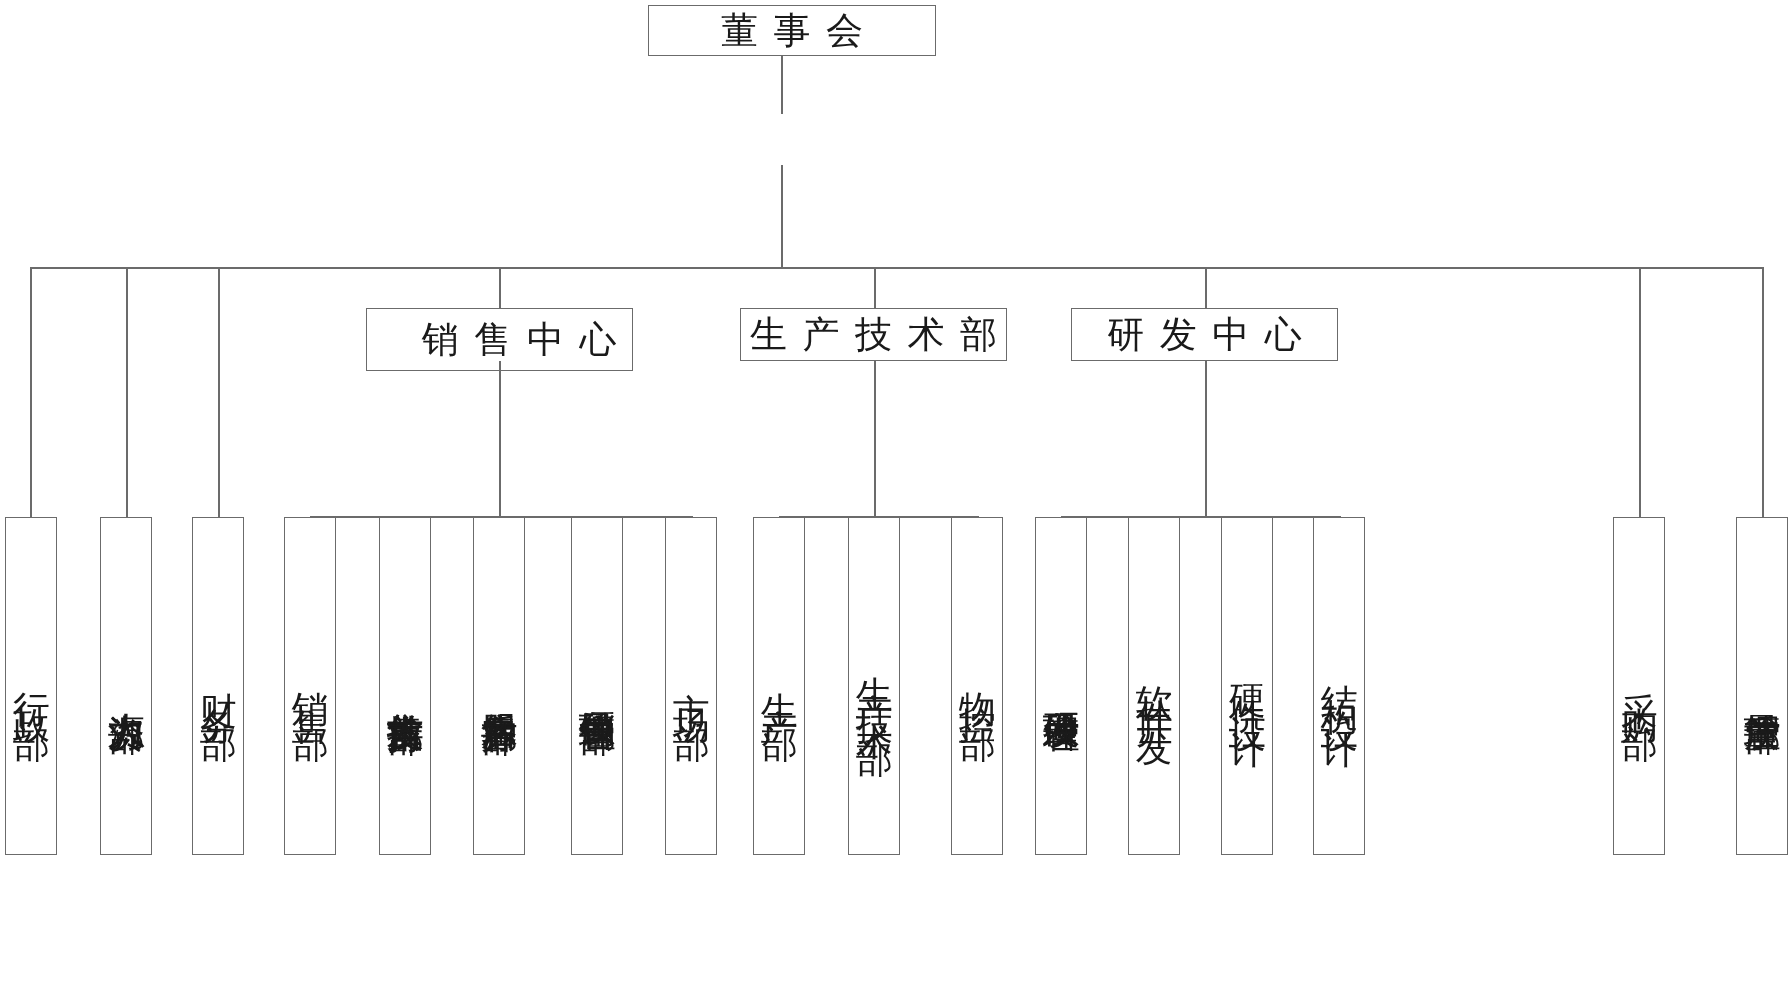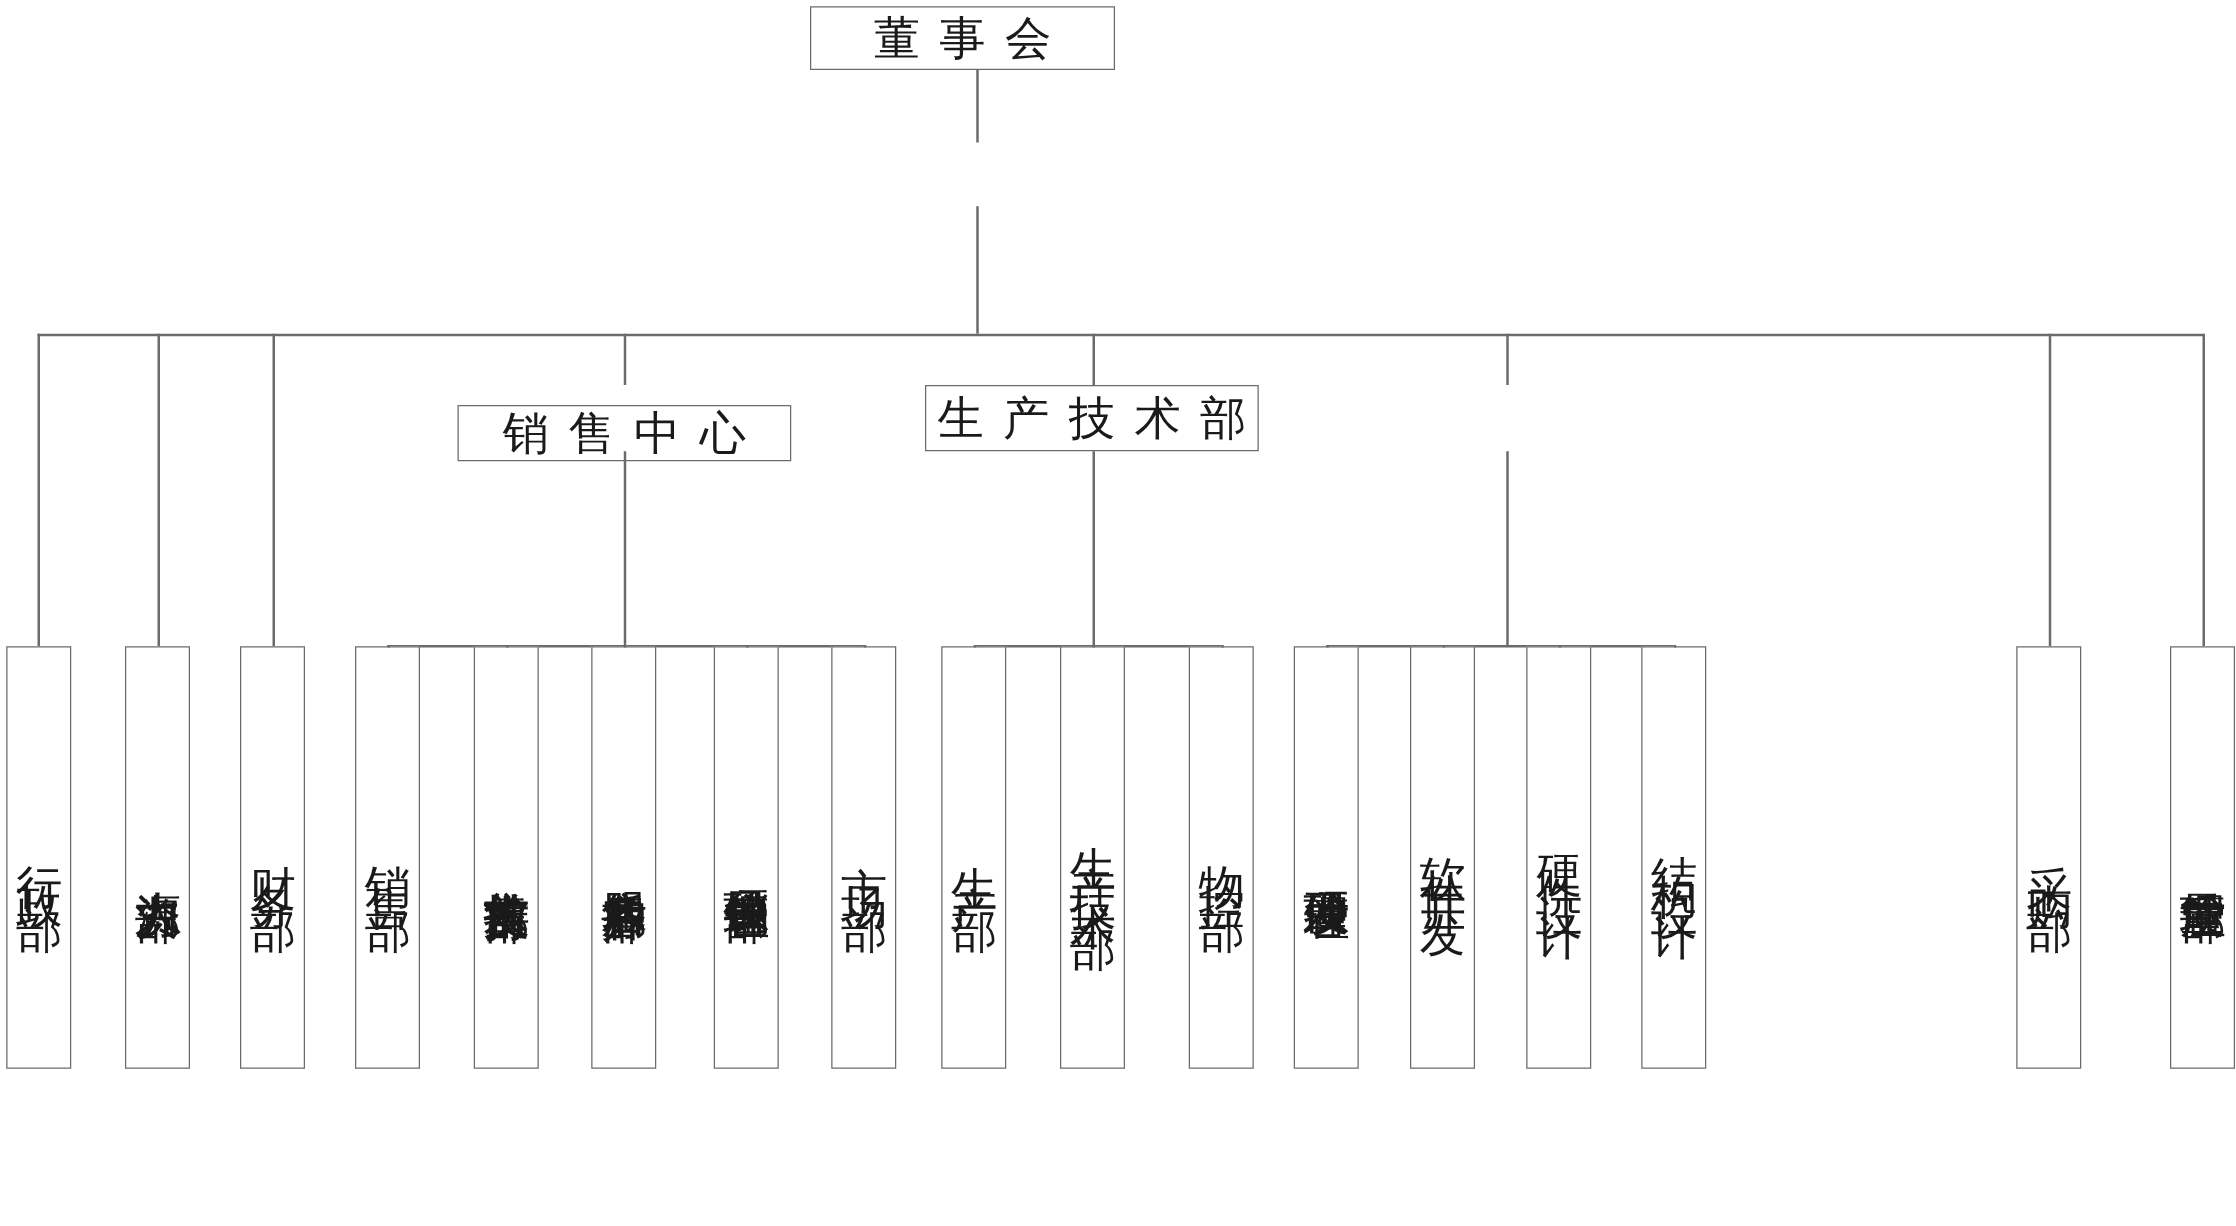--- a/index.html
+++ b/index.html
@@ -27,21 +27,21 @@
 
   
   .hline{position:absolute;background:#6b6b6b;height:1.6px;}
   .vline{position:absolute;background:#6b6b6b;width:1.6px;}
 </style>
 </head>
 <body>
 
 <div id="canvas">
 
-  <div class="box hbox" style="left:648px;top:5px;width:244px;height:51px;">
+  <div class="box hbox" style="left:648px;top:5px;width:288px;height:51px;">
     <span class="txt">董事会</span>
   </div>
 
   <div class="vline" style="left:781px;top:56px;height:58px;"></div>
 
 
   <div class="vline" style="left:781px;top:165px;height:102px;"></div>
 
   <div class="hline" style="left:30px;top:267px;width:1733px;"></div>
 
@@ -49,25 +49,28 @@
   <div class="vline" style="left:126px;top:267px;height:250px;"></div>
   <div class="vline" style="left:218px;top:267px;height:250px;"></div>
 
   <div class="vline" style="left:499px;top:267px;height:41px;"></div>
   <div class="vline" style="left:874px;top:267px;height:41px;"></div>
   <div class="vline" style="left:1205px;top:267px;height:41px;"></div>
 
   <div class="vline" style="left:1639px;top:267px;height:250px;"></div>
   <div class="vline" style="left:1762px;top:267px;height:250px;"></div>
 
-  <div class="box hbox" style="left:366px;top:324px;width:267px;height:45px;">
+  <div class="box hbox" style="left:366px;top:308px;width:267px;height:63px;justify-content:flex-end;">
     <span class="txt">销售中心</span>
   </div>
   <div class="box hbox" style="left:740px;top:308px;width:267px;height:53px;">
     <span class="txt">生产技术部</span>
+  </div>
+  <div class="box hbox" style="left:1071px;top:308px;width:267px;height:53px;">
+    <span class="txt">研发中心</span>
   </div>
 
   <div class="vline" style="left:499px;top:361px;height:155px;"></div>
   <div class="hline" style="left:310px;top:516px;width:382px;"></div>
   <div class="vline" style="left:310px;top:516px;height:1px;"></div>
   <div class="vline" style="left:310px;top:516px;height:0px;"></div>
 
   <div class="vline" style="left:310px;top:516px;height:1px;"></div>
 
   <div class="vline" style="left:310px;top:516px;height:1px;"></div>

